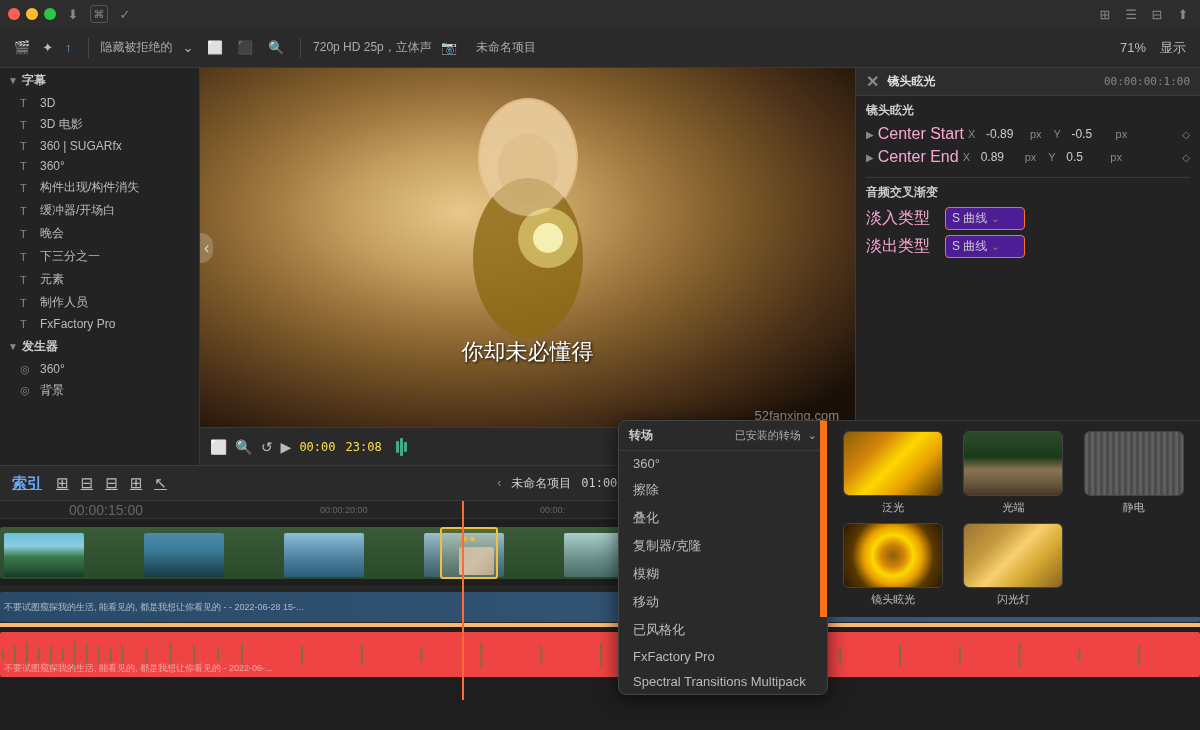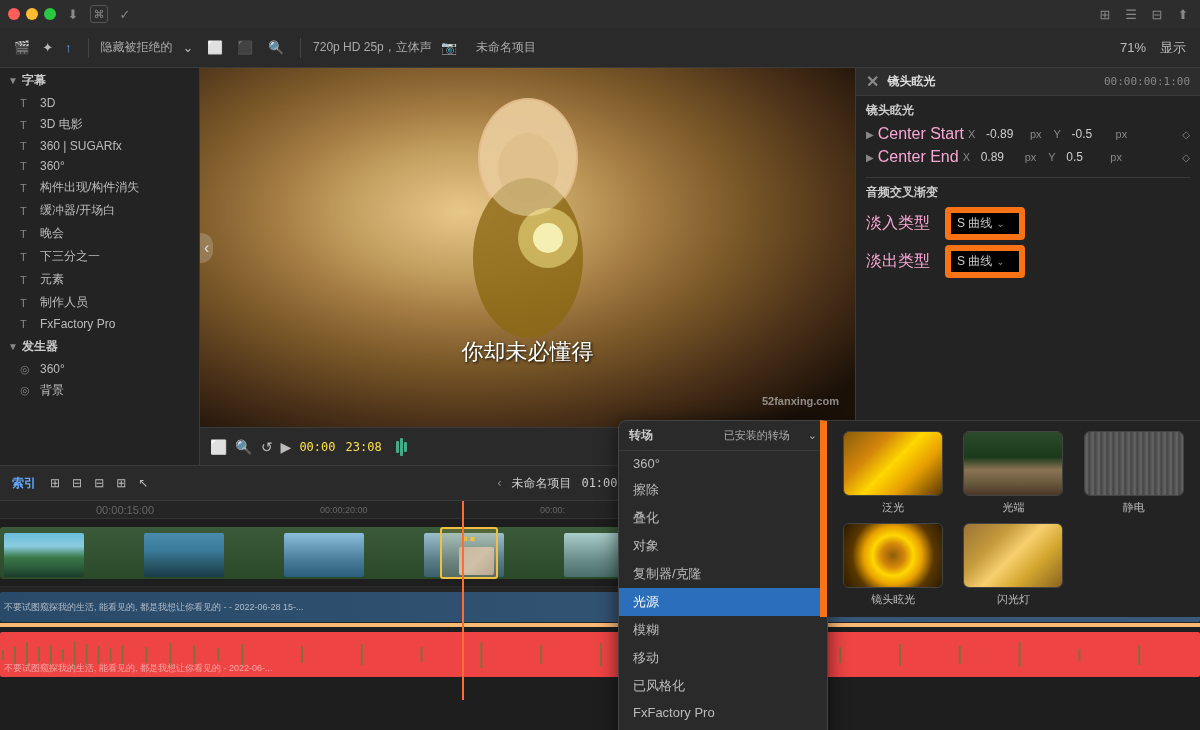--- a/index.html
+++ b/index.html
@@ -143,22 +143,22 @@
       gap: 4px;
     }
     .rp-arrow { color: #888; font-size: 10px; }
     .rp-label { color: #f9a8d4; font-size: 16px; min-width: 75px; }
     .rp-axis { color: #888; font-size: 11px; min-width: 14px; }
     .rp-value { color: #ccc; font-size: 12px; min-width: 40px; }
     .rp-unit { color: #888; font-size: 11px; }
     .rp-diamond { color: #888; font-size: 10px; margin-left: auto; }
 
     .rp-select {
-      background: #000000;
-      border: 6px solid #f97316;
+      background: #4c1d95;
+      border: 1px solid #f97316;
       border-radius: 4px;
       color: #ccc;
       font-size: 12px;
       padding: 2px 6px;
       min-width: 80px;
       display: flex;
       align-items: center;
       gap: 4px;
     }
     .rp-select-arrow { color: #888; font-size: 10px; }
@@ -173,21 +173,21 @@
     }
     .timeline-toolbar {
       height: 35px;
       background: #2a2a2a;
       border-bottom: 1px solid #3a3a3a;
       display: flex;
       align-items: center;
       padding: 0 8px;
       gap: 6px;
     }
-    .timeline-btn { color: #bbb; font-size: 12px; cursor: pointer; padding: 2px 4px; }
+    .timeline-btn { color: #bbb; font-size: 15px; cursor: pointer; padding: 2px 4px; text-decoration: underline; }
     .timeline-project { color: #ccc; font-size: 12px; font-weight: 500; }
     .timeline-timecode { color: #ccc; font-size: 12px; font-family: monospace; }
     .timeline-nav-btn { color: #888; font-size: 12px; cursor: pointer; padding: 2px 4px; }
 
     .timeline-ruler {
       height: 18px;
       background: #252525;
       display: flex;
       align-items: center;
       padding: 0 4px;
@@ -211,21 +211,21 @@
       box-shadow: 0 4px 20px rgba(0,0,0,0.6);
     }
     .transition-header-row {
       display: flex;
       align-items: center;
       justify-content: space-between;
       padding: 6px 10px;
       border-bottom: 1px solid #3a3a3a;
     }
     .transition-title { color: #ccc; font-size: 12px; font-weight: 600; }
-    .transition-installed { color: #aaa; font-size: 11px; display: flex; align-items: center; gap: 18px; }
+    .transition-installed { color: #aaa; font-size: 11px; display: flex; align-items: center; gap: 7px; }
     .transition-item {
       padding: 5px 14px;
       color: #bbb;
       font-size: 13px;
       cursor: pointer;
     }
     .transition-item-active {
       background: #2a6ebc;
       color: #fff;
     }
@@ -291,25 +291,25 @@
       height: 100%;
       background: radial-gradient(ellipse at 40% 40%, #e8c88a 0%, #c4a060 20%, #a07840 35%, #7a5828 50%, #4a3018 70%, #1a1008 90%);
       display: flex;
       align-items: center;
       justify-content: center;
       position: relative;
     }
 
     .watermark {
       position: absolute;
-      bottom: 20px;
+      bottom: 4px;
       right: 16px;
       color: rgba(255,255,255,0.5);
-      font-size: 11px;
-      font-weight: 700;
+      font-size: 13px;
+      font-weight: 400;
     }
 
     .scrubber-line {
       position: absolute;
       left: 462px;
       top: 0;
       bottom: 0;
       width: 2px;
       background: #ff6b35;
       z-index: 10;
@@ -549,21 +549,21 @@
     <div class="timeline-btn">🎧</div>
     <div class="timeline-btn">⬜</div>
     <div class="timeline-btn">🔊</div>
     <div class="timeline-btn">⊞</div>
     <div class="timeline-btn">✕</div>
   </div>
 
   <div style="flex:1;position:relative;overflow:hidden;background:#1e1e1e;">
 
     <div class="timeline-ruler">
-      <span style="position:absolute;left:96px;font-size:11px;color:#666;">00:00:15:00</span>
+      <span style="position:absolute;left:69px;font-size:14px;color:#666;">00:00:15:00</span>
       <span style="position:absolute;left:320px;font-size:9px;color:#666;">00:00:20:00</span>
       <span style="position:absolute;left:540px;font-size:9px;color:#666;">00:00:</span>
     </div>
 
     <div class="scrubber-line"></div>
 
     <div style="height:68px;background:#1e1e1e;border-bottom:1px solid #2a2a2a;position:relative;display:flex;align-items:center;">
 
       <div style="position:absolute;left:0;right:0;height:52px;background:linear-gradient(180deg,#3a5a3a,#2a4a2a);border-radius:3px;overflow:hidden;display:flex;align-items:flex-end;padding:2px 4px;">
         <div style="display:flex;gap:60px;align-items:center;width:100%;">
@@ -642,23 +642,21 @@
   <div class="transition-header-row">
     <span class="transition-title">转场</span>
     <span class="transition-installed">
       <span>已安装的转场</span>
       <span>⌄</span>
     </span>
   </div>
   <div class="transition-item">360°</div>
   <div class="transition-item">擦除</div>
   <div class="transition-item">叠化</div>
-  <div class="transition-item">对象</div>
   <div class="transition-item">复制器/克隆</div>
-  <div class="transition-item transition-item-active">光源</div>
   <div class="transition-item">模糊</div>
   <div class="transition-item">移动</div>
   <div class="transition-item">已风格化</div>
   <div class="transition-item">FxFactory Pro</div>
   <div class="transition-item">Spectral Transitions Multipack</div>
 
 </div>
 
 <div class="transition-thumbnails">
   <div class="thumb-grid">

